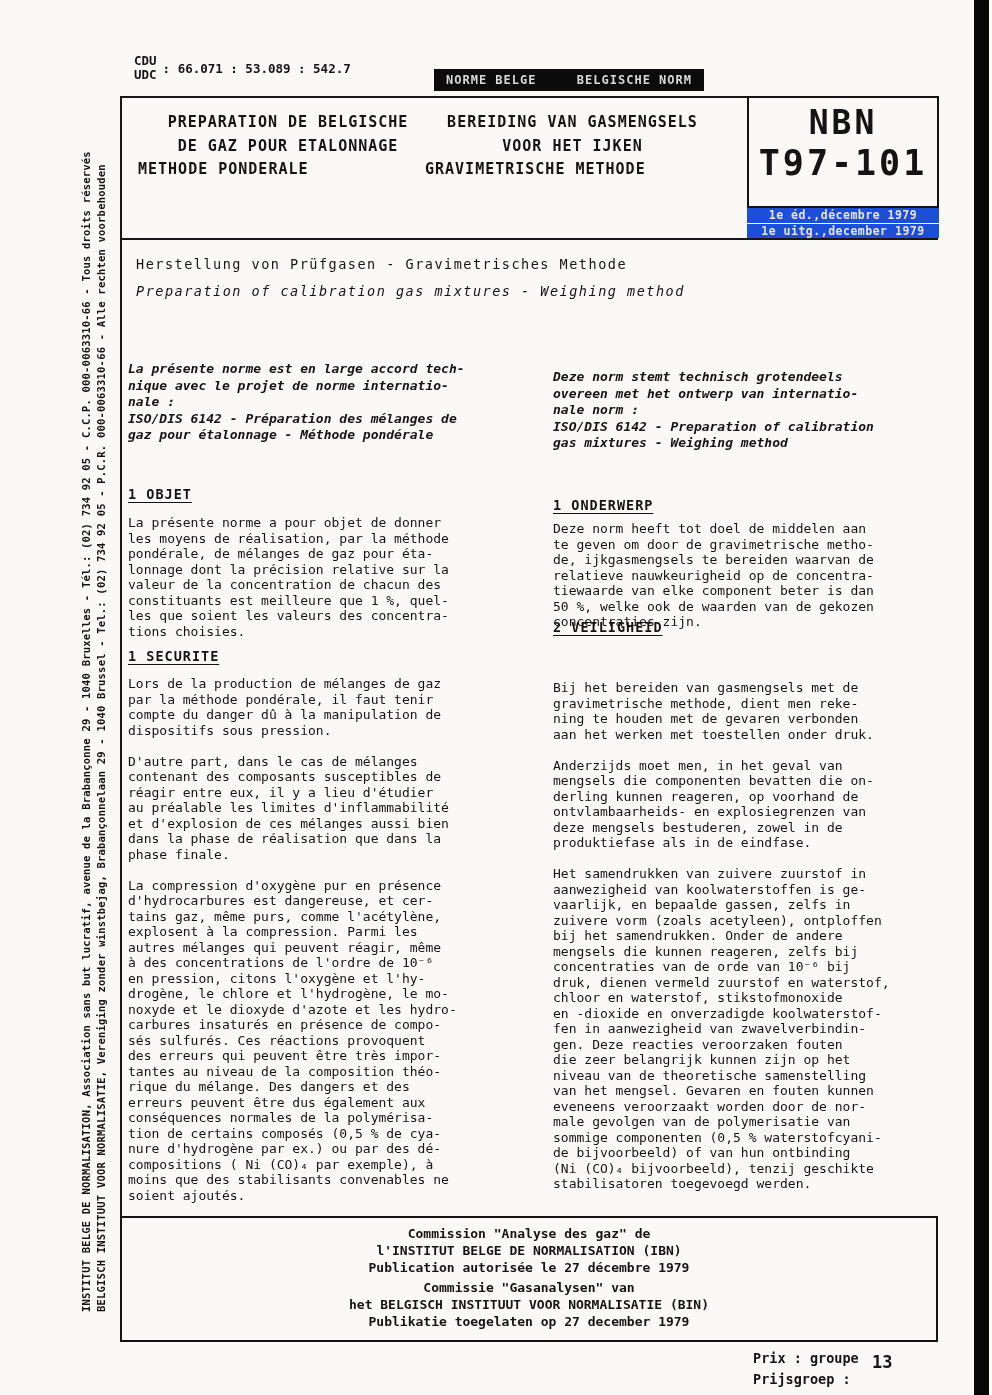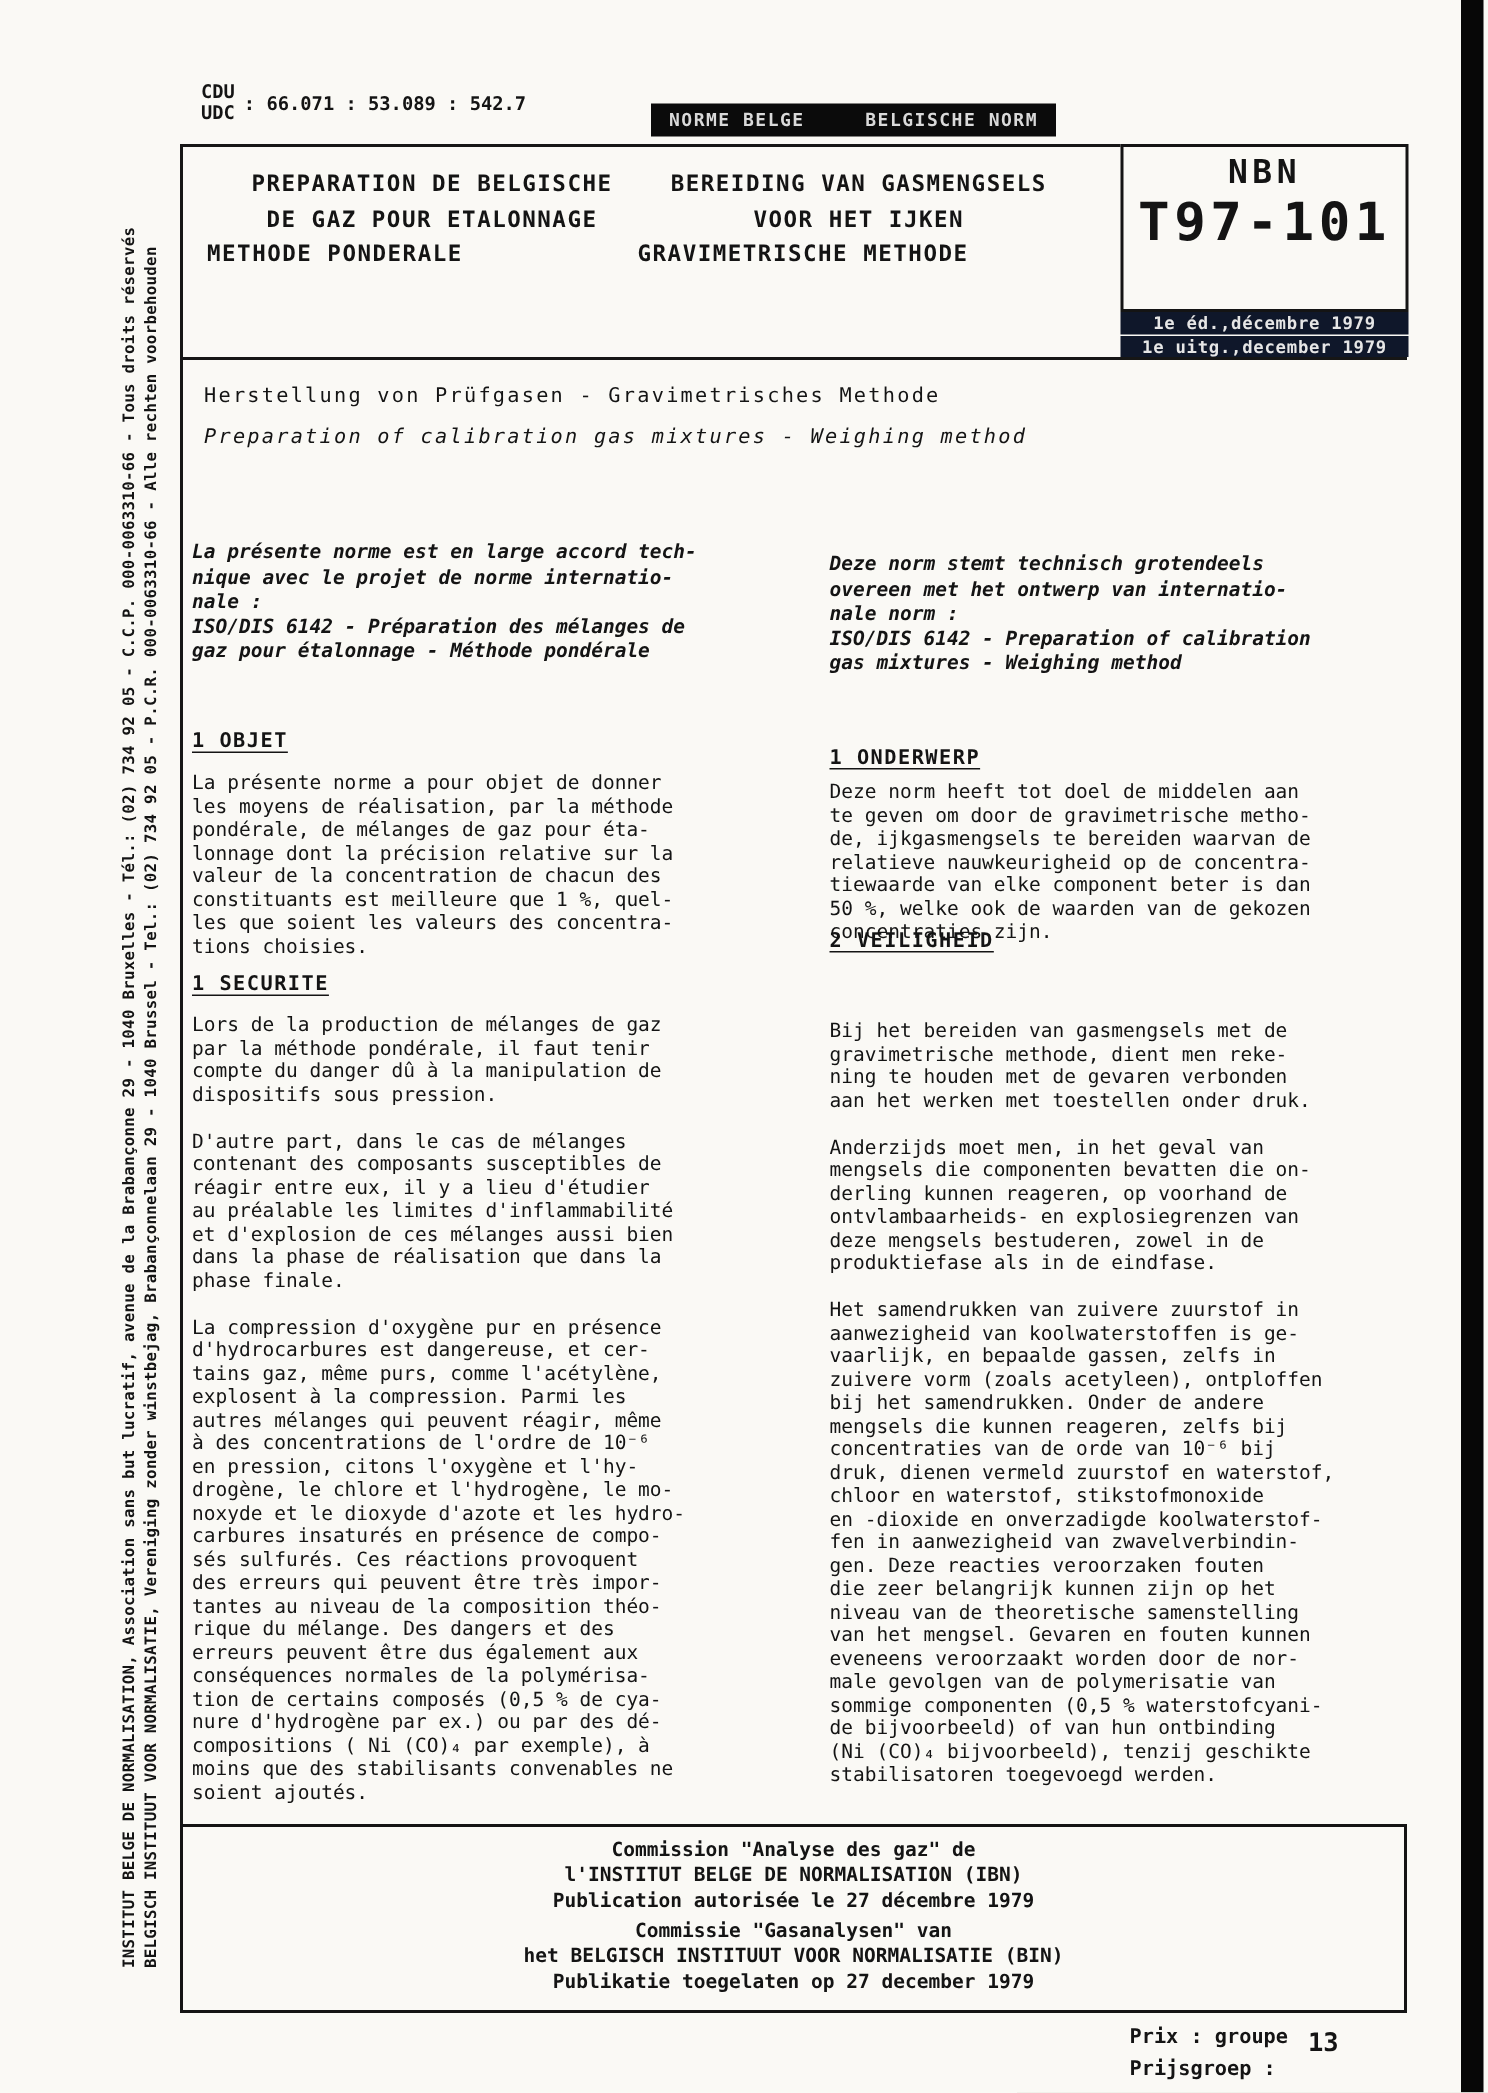--- a/index.html
+++ b/index.html
@@ -21,23 +21,23 @@
   .codes .stack{display:flex;flex-direction:column;line-height:14px;}
   
   .banner{left:434px;top:69px;width:270px;height:22px;background:#0b0b0b;color:#d9d9d9;
     display:flex;align-items:center;justify-content:space-between;padding:0 12px;box-sizing:border-box;
     font-size:12px;font-weight:bold;letter-spacing:1px;}
   
   .doc-title{font-weight:bold;font-size:15px;letter-spacing:1px;line-height:24px;text-align:center;}
   .doc-subtitle{font-weight:bold;font-size:15px;letter-spacing:1px;}
   
   .nbn-box{left:747px;top:96px;width:192px;height:112px;border:2px solid #141414;box-sizing:border-box;text-align:center;background:#faf9f5;}
-  .nbn-org{font-size:22px;font-weight:bold;letter-spacing:3px;margin-top:5px;}
+  .nbn-org{font-size:33px;font-weight:bold;letter-spacing:3px;margin-top:5px;}
   .nbn-number{font-size:35px;font-weight:bold;letter-spacing:3px;margin-top:1px;}
-  .edition-bar{position:absolute;left:747px;width:192px;height:15px;background:#0f172a;color:#e6e6e6;
+  .edition-bar{position:absolute;left:747px;width:192px;height:15px;background:#1d4ed8;color:#e6e6e6;
     font-size:11.5px;font-weight:bold;text-align:center;line-height:15px;letter-spacing:0.5px;}
   
   .alt-title{font-size:13.5px;letter-spacing:1.5px;font-weight:500;}
   
   .intro{font-style:italic;font-size:13px;line-height:16.5px;font-weight:bold;}
   
   .sec-heading{font-weight:bold;font-size:13.5px;letter-spacing:1px;text-decoration:underline;text-underline-offset:3px;}
   .body-text{font-size:13px;line-height:15.5px;}
   
   .footer-box{left:120px;top:1216px;width:818px;height:126px;border:2px solid #141414;box-sizing:border-box;text-align:center;}

